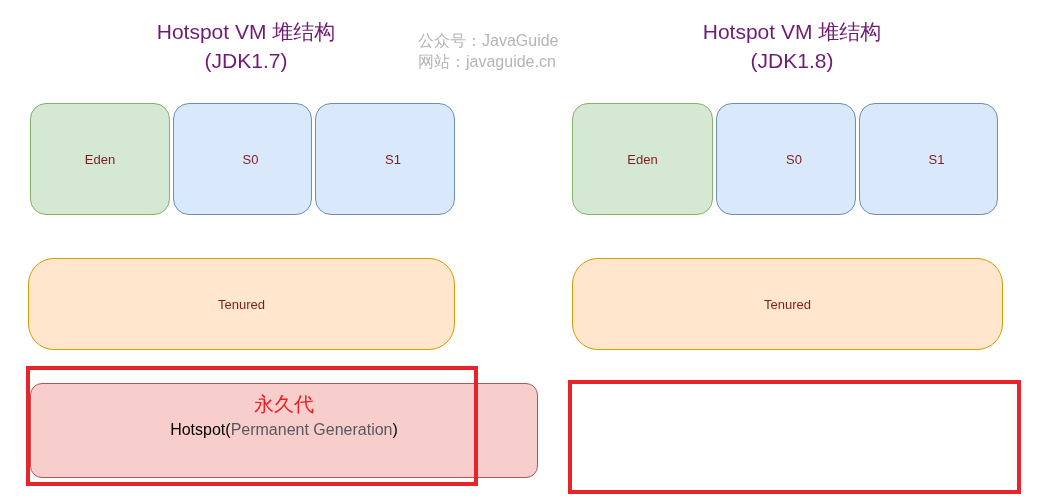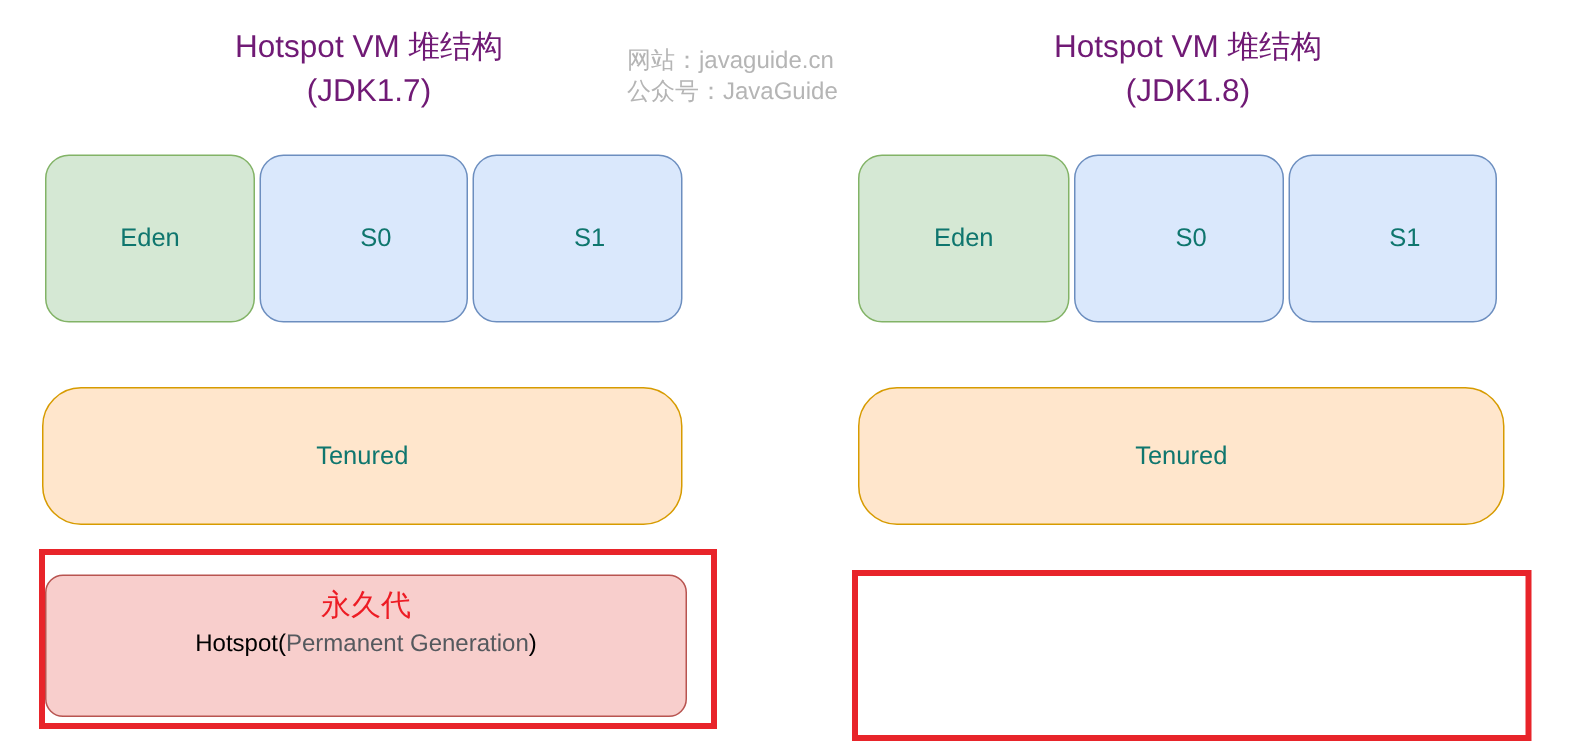--- a/index.html
+++ b/index.html
@@ -22,21 +22,21 @@
 
   .watermark{
     position:absolute;left:418px;top:30px;
     font-size:16px;line-height:21px;
     color:var(--watermark-gray,#b5b5b5);
   }
 
   .box{
     position:absolute;
     display:flex;align-items:center;justify-content:center;
-    font-size:17px;color:#0f766e;
+    font-size:13px;color:#7f1d1d;
     box-sizing:border-box;
   }
   .green{background:var(--green-fill,#d5e8d4);border:1px solid var(--green-stroke,#82b366);border-radius:16px;}
   .blue{background:var(--blue-fill,#dae8fc);border:1px solid var(--blue-stroke,#6c8ebf);border-radius:16px;padding-left:16px;}
   .orange{background:var(--orange-fill,#ffe6cc);border:1px solid var(--orange-stroke,#d79b00);border-radius:26px;}
 
   .eden-l{left:30px;top:103px;width:140px;height:112px;}
   .s0-l{left:173px;top:103px;width:139px;height:112px;}
   .s1-l{left:315px;top:103px;width:140px;height:112px;}
   .tenured-l{left:28px;top:258px;width:427px;height:92px;}
@@ -59,35 +59,35 @@
   .pinkbox{
     position:absolute;
     background:var(--pink-fill,#f8cecc);
     border:1.5px solid var(--pink-stroke,#b85450);
     border-radius:12px;
     box-sizing:border-box;
     text-align:center;
     padding-top:7px;
     z-index:1;
   }
-  .pink-l{left:30px;top:383px;width:428px;height:95px;}
+  .pink-l{left:30px;top:383px;width:508px;height:95px;}
   .pink-r{left:575px;top:386px;width:432px;height:97px;}
 
   .cn-red{font-size:20px;line-height:27px;color:var(--text-red,#ed1c24);}
   .en-line{font-size:16px;line-height:23px;color:#000;}
   .gray-part{color:var(--text-gray,#55595e);}
 </style>
 </head>
 <body>
 
 <div class="canvas">
 
   <div class="watermark">
+    <div>公众号：JavaGuide</div>
     <div>网站：javaguide.cn</div>
-    <div>公众号：JavaGuide</div>
   </div>
 
   <div class="title title-l">
     <div>Hotspot VM  堆结构</div>
     <div>(JDK1.7)</div>
   </div>
 
   <div class="box green eden-l">
     <span>Eden</span>
   </div>

